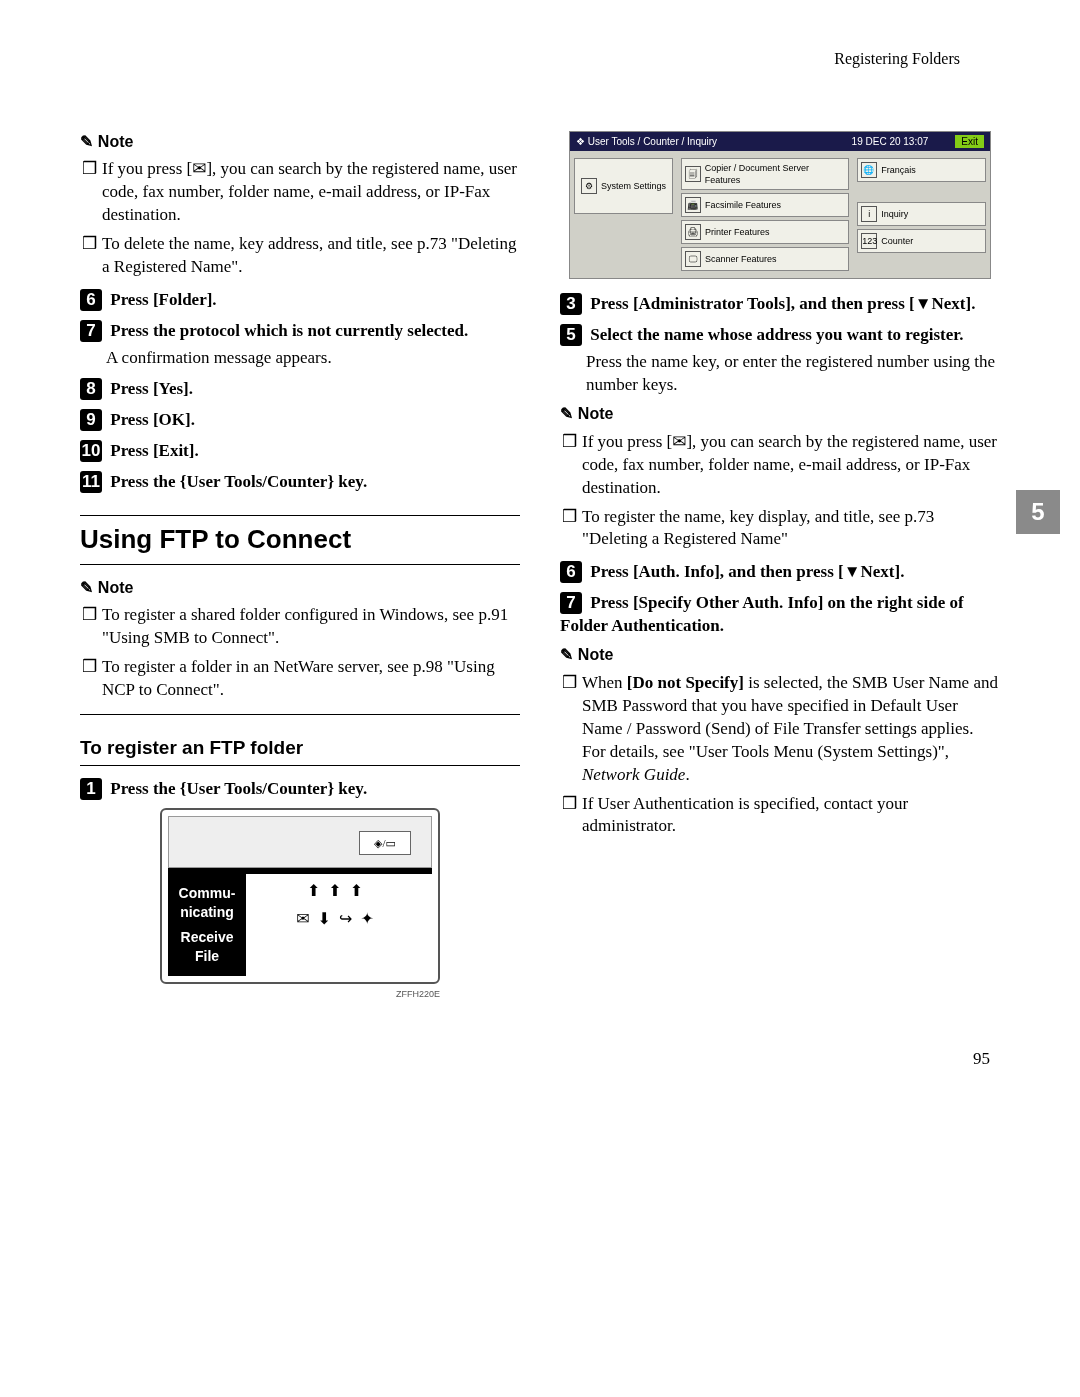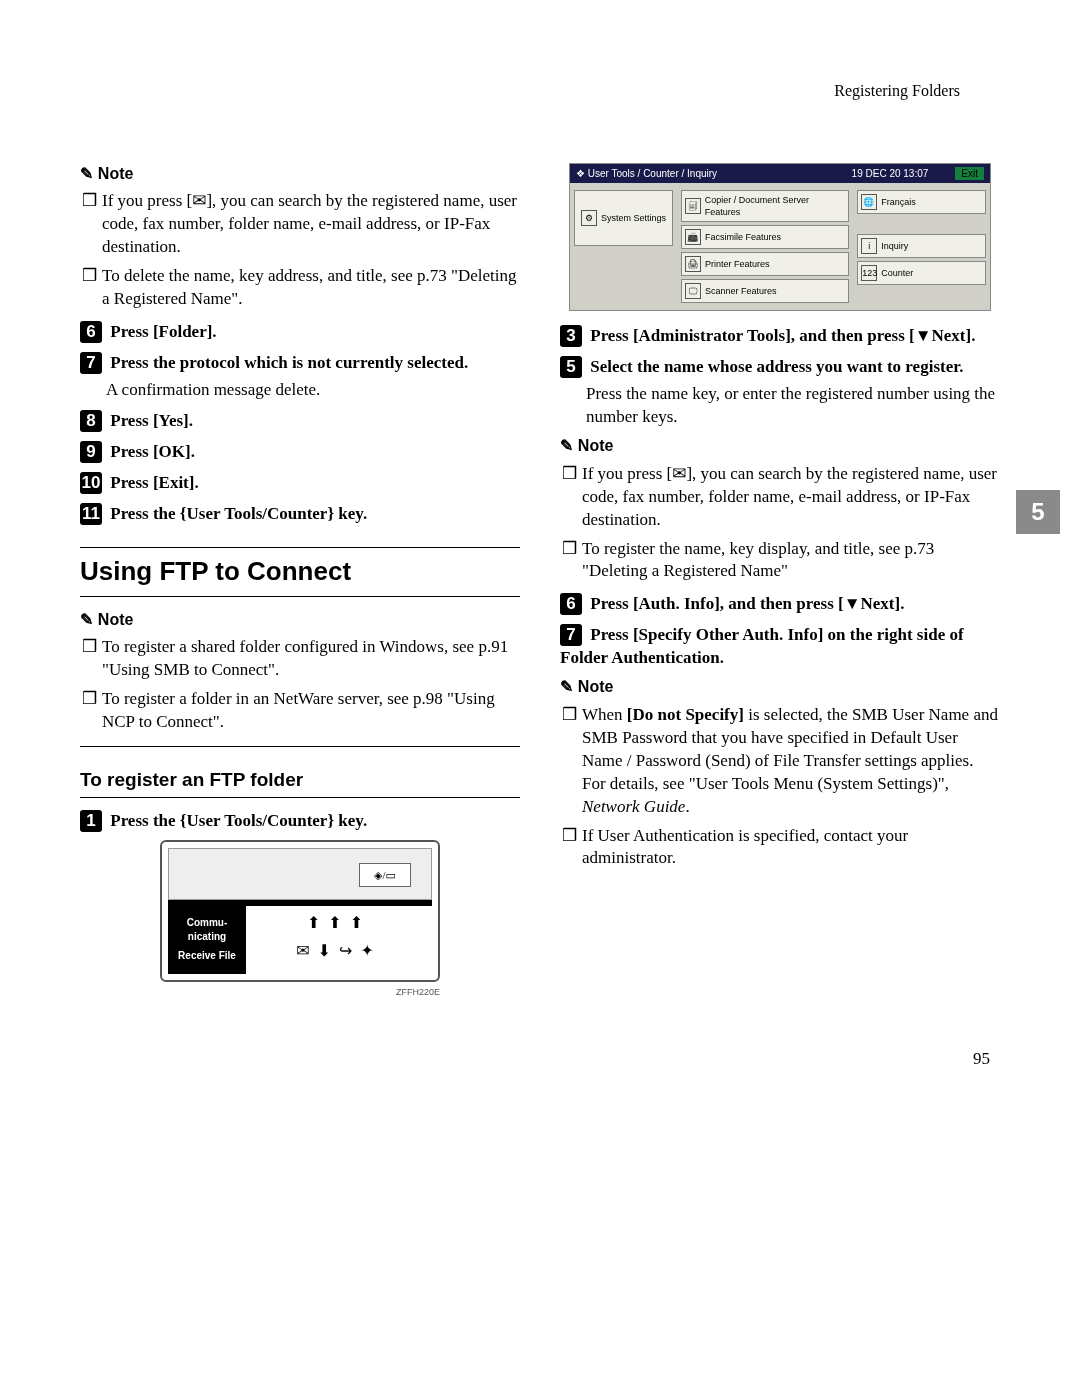--- a/index.html
+++ b/index.html
@@ -8,21 +8,21 @@
     padding: 0;
     background: #fff;
     color: #000;
     font-size: 17px;
     line-height: 1.35;
   }
   .page {
     width: 1080px;
     height: 1106px;
     box-sizing: border-box;
-    padding: 80px 80px 40px 80px;
+    padding: 48px 80px 40px 80px;
     position: relative;
   }
   .running-header {
     text-align: right;
     font-size: 16px;
     margin-bottom: 55px;
     padding-right: 40px;
   }
   .columns {
     display: flex;
@@ -135,21 +135,21 @@
     background: #000;
     height: 6px;
   }
   .cp-bottom {
     display: flex;
   }
   .cp-labels {
     background: #000;
     color: #fff;
     font-family: Arial, sans-serif;
-    font-size: 10px;
+    font-size: 14px;
     width: 70px;
     padding: 4px;
   }
   .cp-labels div {
     margin: 6px 0;
     font-weight: bold;
   }
   .cp-icons {
     background: #fff;
     flex: 1;
@@ -252,21 +252,21 @@
       </ul>
 
       <div class="step">
         <span class="step-num">6</span>
         <span class="step-text">Press [Folder].</span>
       </div>
 
       <div class="step">
         <span class="step-num">7</span>
         <span class="step-text">Press the protocol which is not currently selected.</span>
-        <div class="step-sub">A confirmation message delete.</div>
+        <div class="step-sub">A confirmation message appears.</div>
       </div>
 
       <div class="step">
         <span class="step-num">8</span>
         <span class="step-text">Press [Yes].</span>
       </div>
 
       <div class="step">
         <span class="step-num">9</span>
         <span class="step-text">Press [OK].</span>
@@ -326,21 +326,21 @@
     </div>
 
     <div class="col">
 
 
       <div class="ui-shot">
         <div class="ui-top">
           <span>❖ <span>User Tools / Counter / Inquiry</span></span>
           <span style="display:flex;gap:27px;">
             <span>19 DEC 20   13:07</span>
-            <span style="background:#15803d;color:#000;padding:0 6px;">Exit</span>
+            <span style="background:#84cc16;color:#000;padding:0 6px;">Exit</span>
           </span>
         </div>
         <div class="ui-body">
           <div class="ui-left">
             <div class="ui-btn wide" style="height:48px;">
               <span class="sysicon">⚙</span>
               <span>System Settings</span>
             </div>
           </div>
           <div class="ui-mid">

